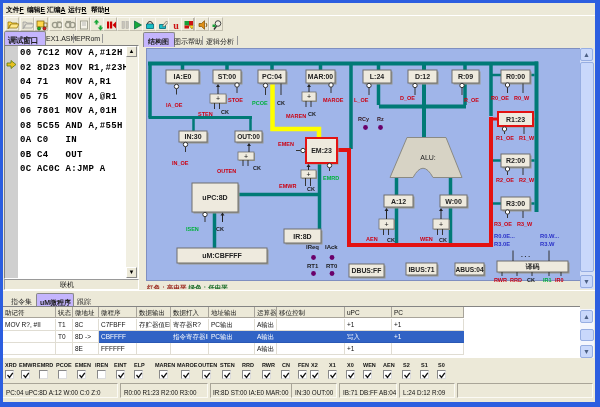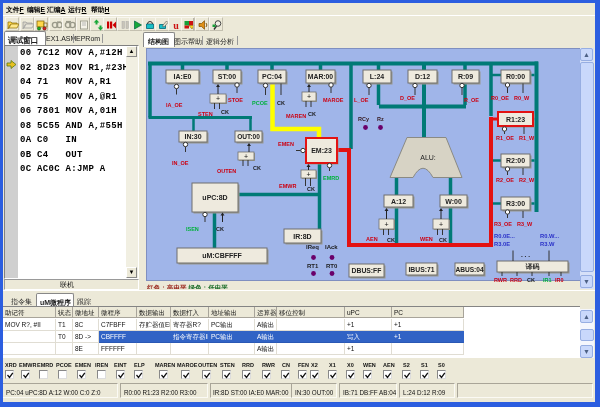--- a/index.html
+++ b/index.html
@@ -12,21 +12,21 @@
 #bb{left:0;top:402px;width:600px;height:5px;background:#2c5ee0}
 
 #menu{left:3px;top:3px;width:592px;height:12px;background:#ece9d8;font-size:6.8px;font-weight:bold;color:#000;white-space:nowrap}
 #menu span{position:absolute;top:2px}
 
 #tbar{left:3px;top:15px;width:592px;height:16px;background:#ece9d8;border-top:1px solid #fff}
 .tb{position:absolute;top:1px;width:14px;height:14px;border:1px solid;border-color:#f8f6ee #c4c0b0 #c4c0b0 #f8f6ee;background:#ece9d8}
 .tb svg{position:absolute;left:1px;top:1px}
 
 .tabtxt{font-size:7px;color:#222;white-space:nowrap}
-.tab-act{background:#ffffff;border:1px solid #888;border-bottom:none;border-radius:2px 2px 0 0}
+.tab-act{background:#c4b5fd;border:1px solid #888;border-bottom:none;border-radius:2px 2px 0 0}
 
 #list{left:4px;top:45px;width:135px;height:234px;background:#fff;border:1px solid;border-color:#818181 #fff #fff #818181}
 #gutter{left:5px;top:46px;width:13px;height:232px;background:#cfcfcf}
 #code{left:20px;top:46px;width:107px;height:230px;font-family:"Liberation Mono",monospace;font-size:9px;letter-spacing:0.3px;font-weight:bold;line-height:14.5px;color:#000;white-space:pre}
 
 .sbgray{background:#f1efe2}
 .sbbtn{position:absolute;width:11px;height:11px;background:#ece9d8;border:1px solid;border-color:#fff #888 #888 #fff;font-size:6px;text-align:center;line-height:9px;color:#000}
 
 .xpsb{background:#d6e0f8}
 .xpbtn{position:absolute;width:13px;height:13px;background:#c9d8fb;border:1px solid #97aee2;border-radius:2px;color:#4d6185;font-size:7px;font-weight:bold;text-align:center;line-height:11px}

